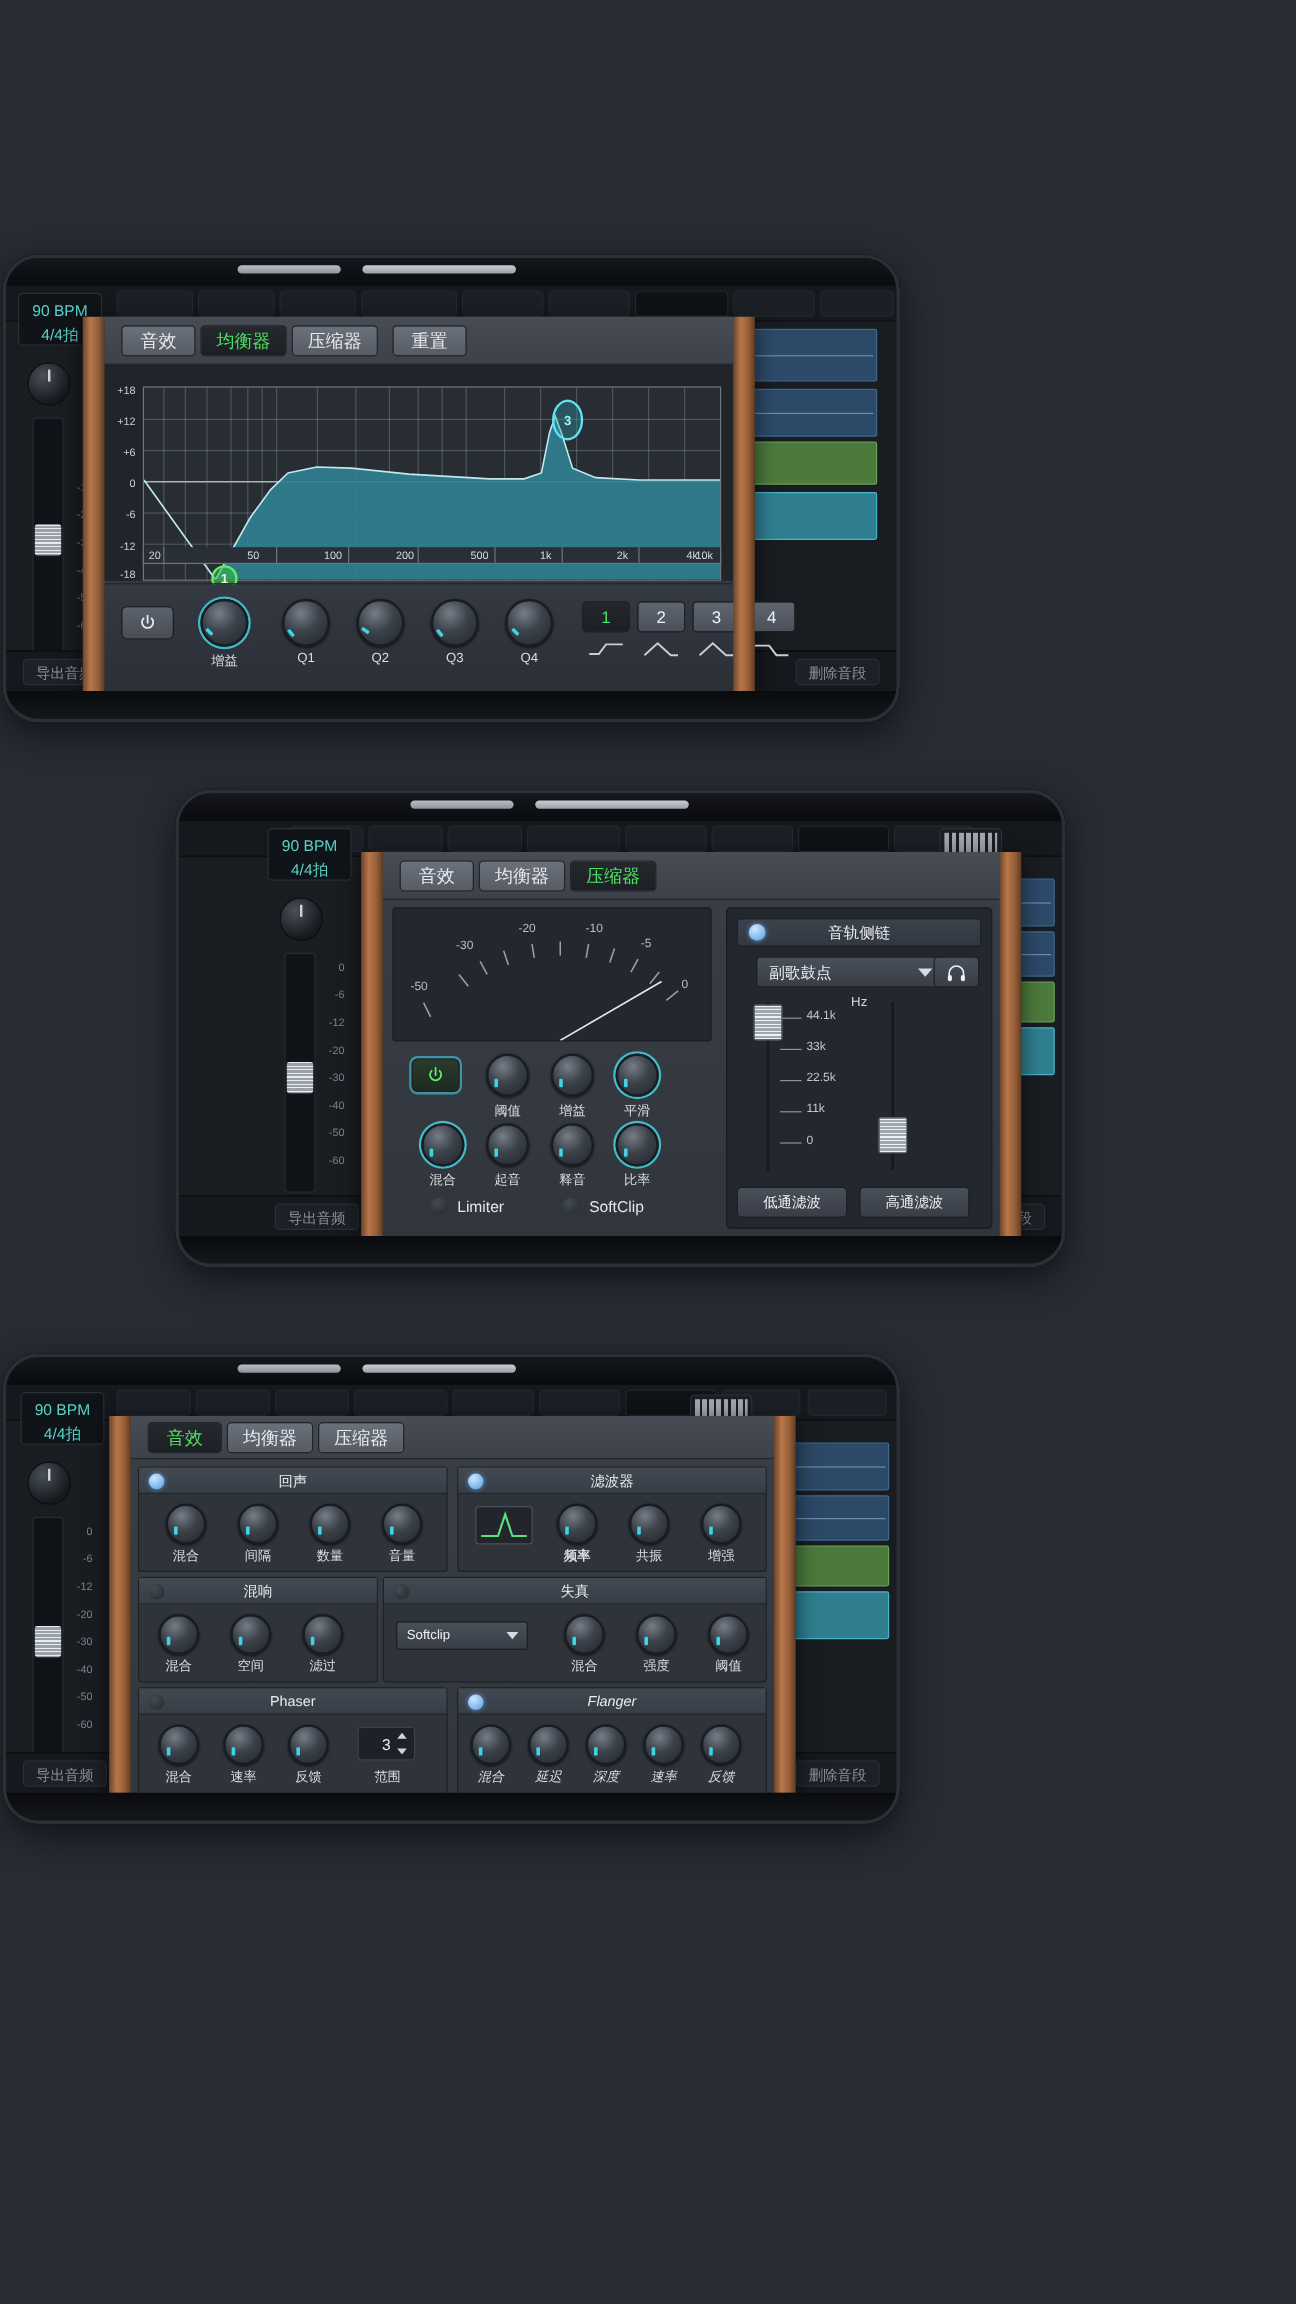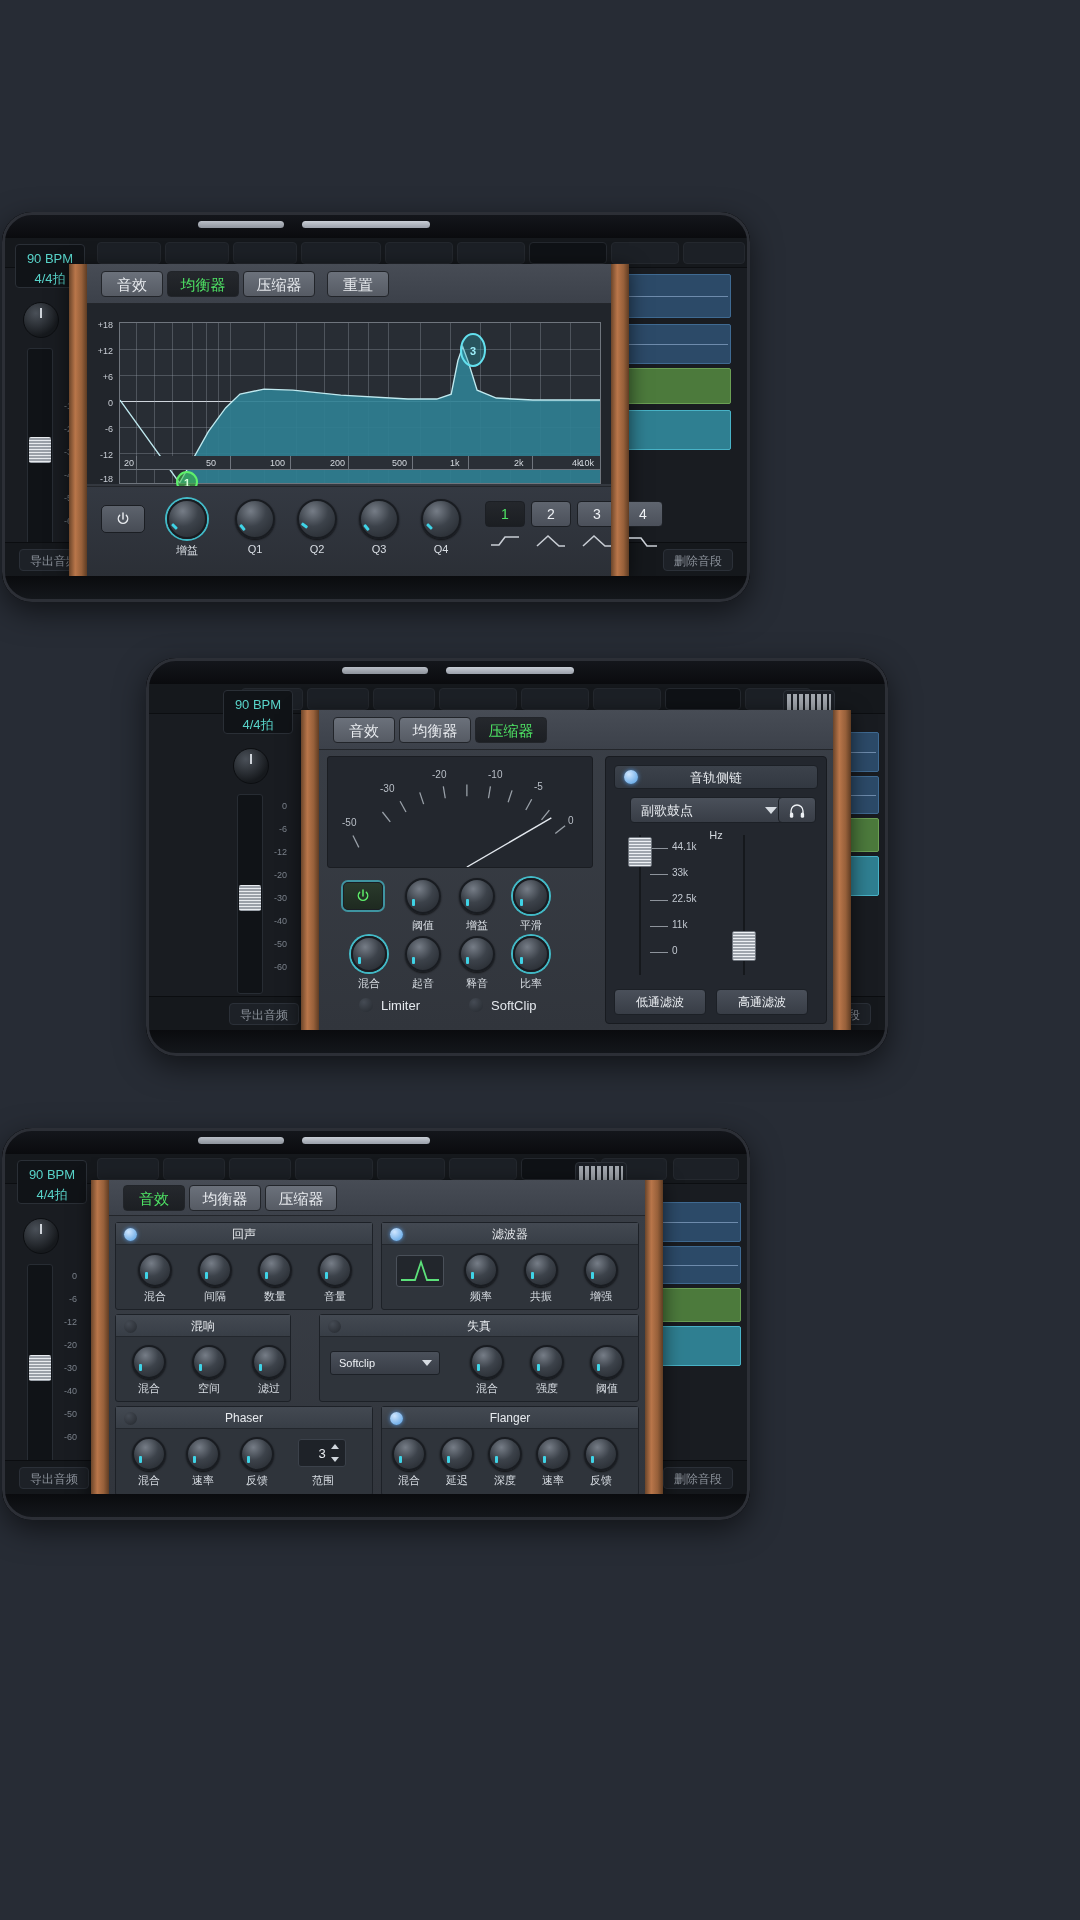--- a/index.html
+++ b/index.html
@@ -618,32 +618,32 @@
           <div class="fxhdr">滤波器</div>
           <div class="led" style="left:8px;top:5px;width:13px;height:13px;"></div>
           <div class="curve" style="left:14px;top:32px;width:48px;height:32px;">
             <svg width="46" height="30" viewBox="0 0 46 30">
               <path d="M4 24 L18 24 L24 6 L30 24 L42 24" stroke="#5ce07a" stroke-width="1.8" fill="none"></path>
             </svg>
           </div>
           <div class="knob" style="left:82px;top:30px;width:34px;height:34px;">
               <div class="mk" style="left:5px;bottom:6px;"></div>
             </div>
-          <div class="klabel" style="left:72px;top:66px;width:54px;">频率</div>
+          <div class="klabel" style="left:72px;top:66px;width:54px;font-weight:bold;">频率</div>
           <div class="knob" style="left:142px;top:30px;width:34px;height:34px;">
               <div class="mk" style="left:5px;bottom:6px;"></div>
             </div>
           <div class="klabel" style="left:132px;top:66px;width:54px;">共振</div>
           <div class="knob" style="left:202px;top:30px;width:34px;height:34px;">
               <div class="mk" style="left:5px;bottom:6px;"></div>
             </div>
           <div class="klabel" style="left:192px;top:66px;width:54px;">增强</div>
         </div>
 
-        <div class="fxcard" style="left:6px;top:134px;width:176px;height:88px;">
+        <div class="fxcard" style="left:6px;top:134px;width:200px;height:88px;">
           <div class="fxhdr">混响</div>
           <div class="led off" style="left:8px;top:5px;width:13px;height:13px;"></div>
           <div class="knob" style="left:16px;top:30px;width:34px;height:34px;">
               <div class="mk" style="left:5px;bottom:6px;"></div>
             </div>
           <div class="klabel" style="left:6px;top:66px;width:54px;">混合</div>
           <div class="knob" style="left:76px;top:30px;width:34px;height:34px;">
               <div class="mk" style="left:5px;bottom:6px;"></div>
             </div>
           <div class="klabel" style="left:66px;top:66px;width:54px;">空间</div>
@@ -690,21 +690,21 @@
             </div>
           <div class="klabel" style="left:114px;top:66px;width:54px;">反馈</div>
           <div class="spin" style="left:182px;top:32px;width:48px;height:28px;line-height:27px;">
             <span>3</span>
             <span style="position:absolute;right:6px;top:4px;width:0;height:0;border-left:4px solid transparent;border-right:4px solid transparent;border-bottom:5px solid #cfd5dc;"></span>
             <span style="position:absolute;right:6px;bottom:4px;width:0;height:0;border-left:4px solid transparent;border-right:4px solid transparent;border-top:5px solid #cfd5dc;"></span>
           </div>
           <div class="klabel" style="left:180px;top:66px;width:54px;">范围</div>
         </div>
 
-        <div class="fxcard" style="left:272px;top:226px;width:258px;height:90px;">
+        <div class="fxcard" style="left:272px;top:226px;width:258px;height:90px;font-style:italic;">
           <div class="fxhdr">Flanger</div>
           <div class="led" style="left:8px;top:5px;width:13px;height:13px;"></div>
           <div class="knob" style="left:10px;top:30px;width:34px;height:34px;">
               <div class="mk" style="left:5px;bottom:6px;"></div>
             </div>
           <div class="klabel" style="left:0px;top:66px;width:54px;">混合</div>
           <div class="knob" style="left:58px;top:30px;width:34px;height:34px;">
               <div class="mk" style="left:5px;bottom:6px;"></div>
             </div>
           <div class="klabel" style="left:48px;top:66px;width:54px;">延迟</div>

